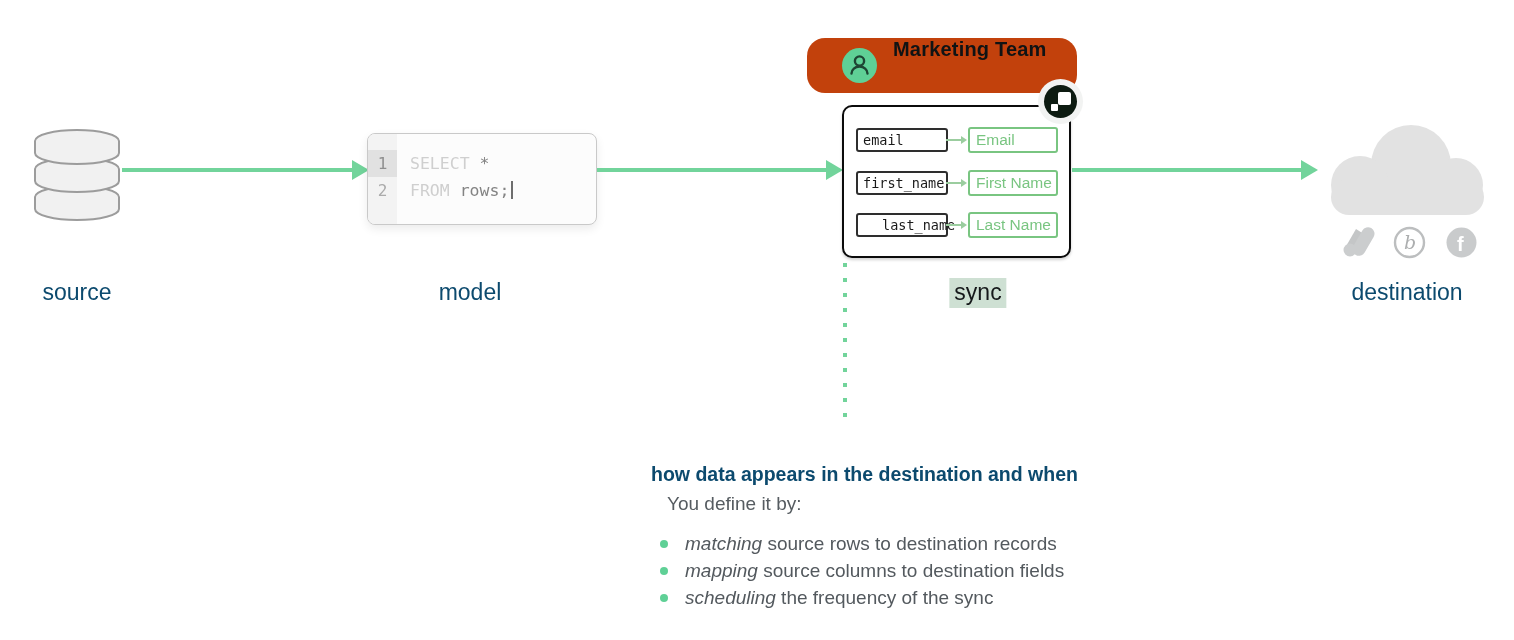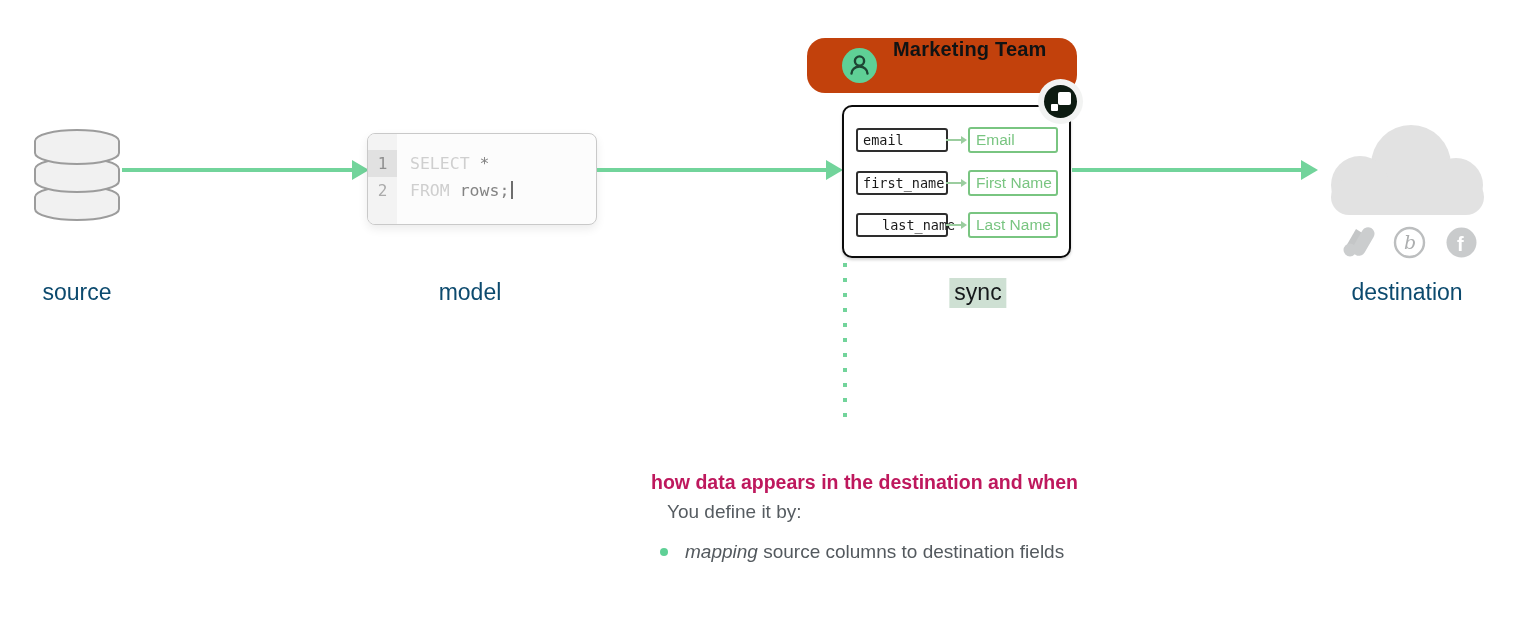--- a/index.html
+++ b/index.html
@@ -67,21 +67,21 @@
   
   .dotted{position:absolute;left:843px;top:263px;width:4px;height:163px;
           background:repeating-linear-gradient(to bottom,#72D49B 0 4px,transparent 4px 15px);}
 
   
   .cloud{position:absolute;left:1327px;top:121px;}
   .dest-icons{position:absolute;top:224px;}
 
   
   .explainer{position:absolute;left:651px;top:463px;width:560px;color:#565C61;}
-  .explainer h3{margin:8px 0 7px 0;font-size:19.5px;font-weight:700;color:#be185d;}
+  .explainer h3{margin:0 0 7px 0;font-size:19.5px;font-weight:700;color:#0c4a6e;}
   .explainer p{margin:0 0 18px 16px;font-size:19px;}
   .explainer ul{margin:0;padding:0;list-style:none;}
   .explainer li{position:relative;padding-left:34px;font-size:19px;line-height:22px;
                 margin-bottom:5px;color:#53595E;}
   .bullet-dot{position:absolute;left:9px;top:7px;width:8px;height:8px;border-radius:50%;
               background:#5FD096;}
   .lead{font-style:italic;}
 </style>
 </head>
 <body>
@@ -178,18 +178,26 @@
     <text x="11" y="24" font-family="Liberation Sans, sans-serif" font-weight="bold" font-size="20" fill="#ffffff">f</text>
   </svg>
   <div class="stage-label" style="left:1407px;">destination</div>
 
   <div class="explainer">
     <h3>how data appears in the destination and when</h3>
     <p>You define it by:</p>
     <ul>
       <li>
         <span class="bullet-dot"></span>
+        <span class="lead">matching</span><span> source rows to destination records</span>
+      </li>
+      <li>
+        <span class="bullet-dot"></span>
         <span class="lead">mapping</span><span> source columns to destination fields</span>
       </li>
+      <li>
+        <span class="bullet-dot"></span>
+        <span class="lead">scheduling</span><span> the frequency of the sync</span>
+      </li>
     </ul>
   </div>
 
 </div>
 
 </body></html>

